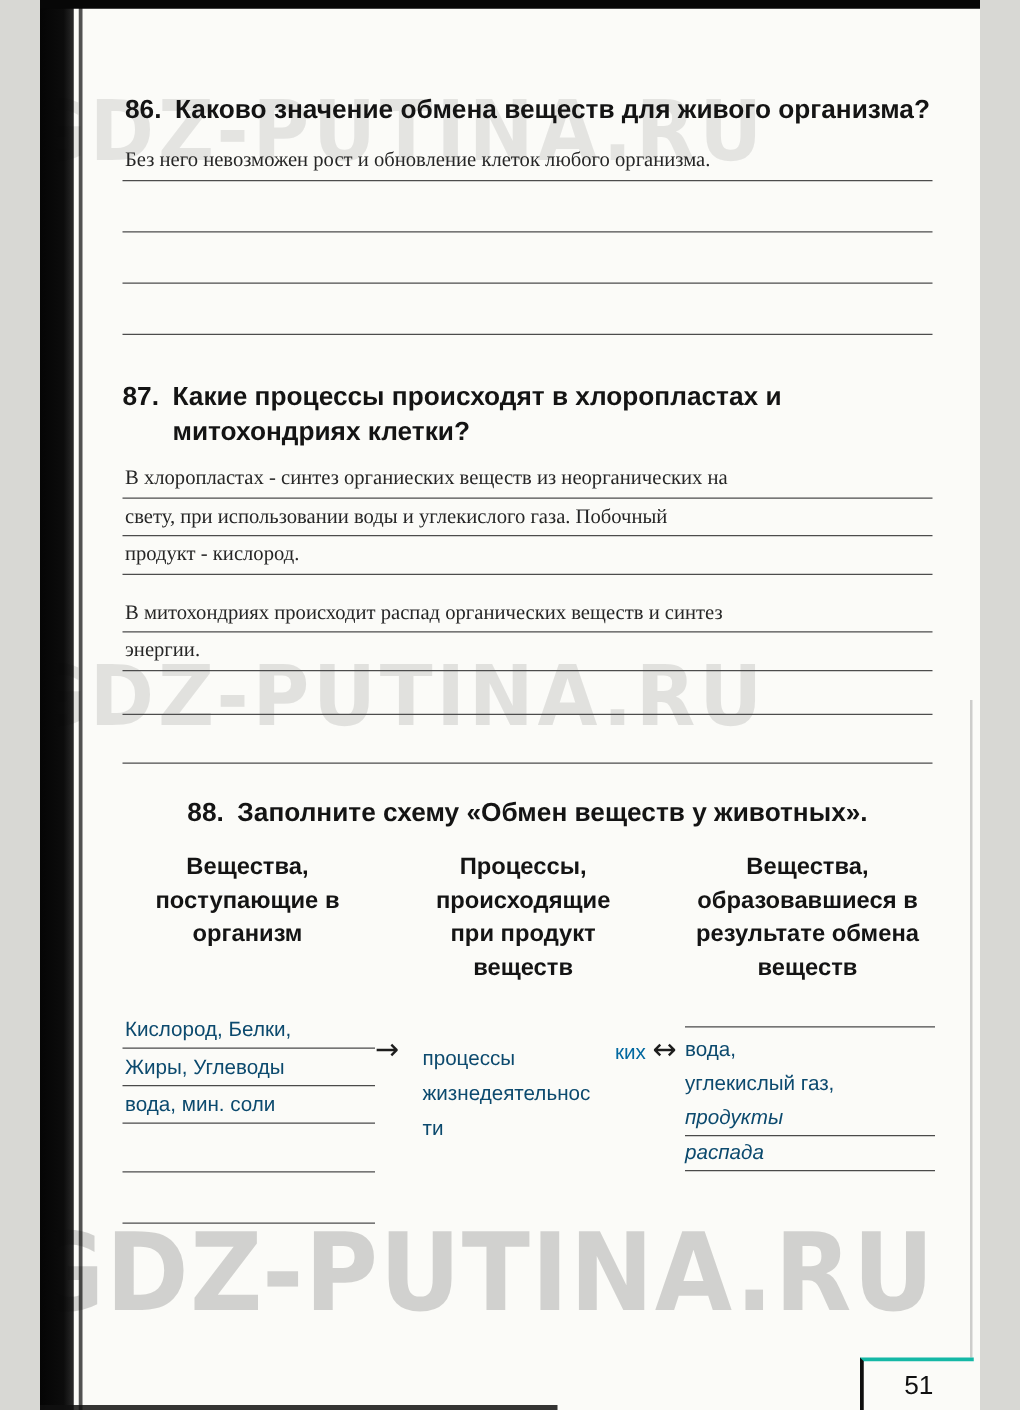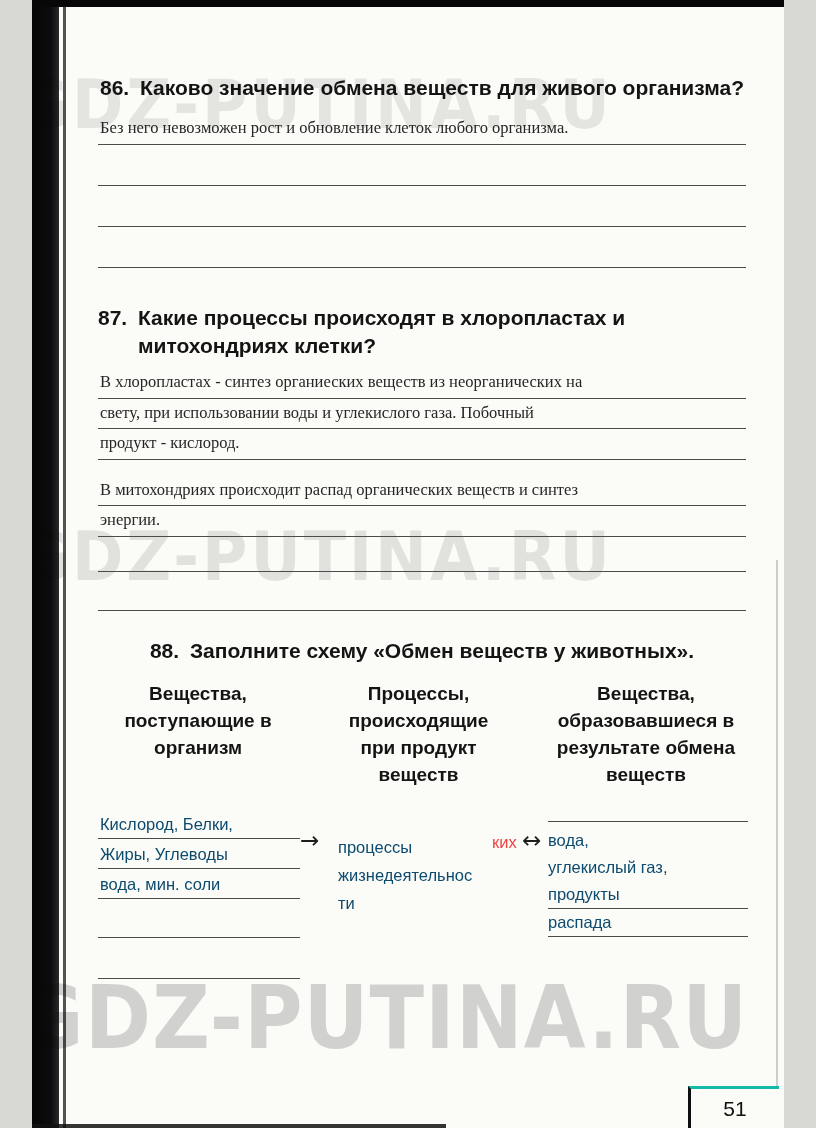--- a/index.html
+++ b/index.html
@@ -51,26 +51,26 @@
   .h3 { left:448px; width:200px; }
 
   .col-body { position:absolute; color:#0c4a6e; }
   .c1 { left:0;   top:132px; width:202px; }
   .c1 .l { border-bottom:1.6px solid #4a4a4a; padding:2px 2px 4px; }
   .c1 .l + .l { margin-top:4px; }
   .c1 .blank { margin-top:0; }
   .c2 { left:240px; top:152px; width:168px; line-height:28px; }
   .c3 { left:450px; top:140px; width:200px; border-top:1.6px solid #4a4a4a;
         padding-top:5px; line-height:27px; }
-  .c3 .ul { border-bottom:1.6px solid #4a4a4a; }
+  .c3 .ul { border-bottom:1.6px solid #4a4a4a;font-style:italic; }
 
   .arrow { position:absolute; font-size:23px; color:#1d1d1d; font-family:"DejaVu Sans", sans-serif; }
   .arrow1 { left:202px; top:146px; }
   .arrow2 { left:424px; top:146px; }
-  .stray  { position:absolute; left:394px; top:152px; font-size:16.5px; color:#ef4444;text-align:right; }
+  .stray  { position:absolute; left:394px; top:152px; font-size:16.5px; color:#0369a1;text-align:right; }
 
   .pagenum { position:absolute; left:656px; top:1086px; width:88px; height:40px;
              border-left:3px solid #0e0e0e; border-top:3px solid #14b8a6;
              display:flex; align-items:center; justify-content:center;
              font-size:21px; color:#101010; background:#fbfbf8; }
   .scribble { position:absolute; left:760px; top:1062px; }
 </style>
 </head>
 <body>
 

